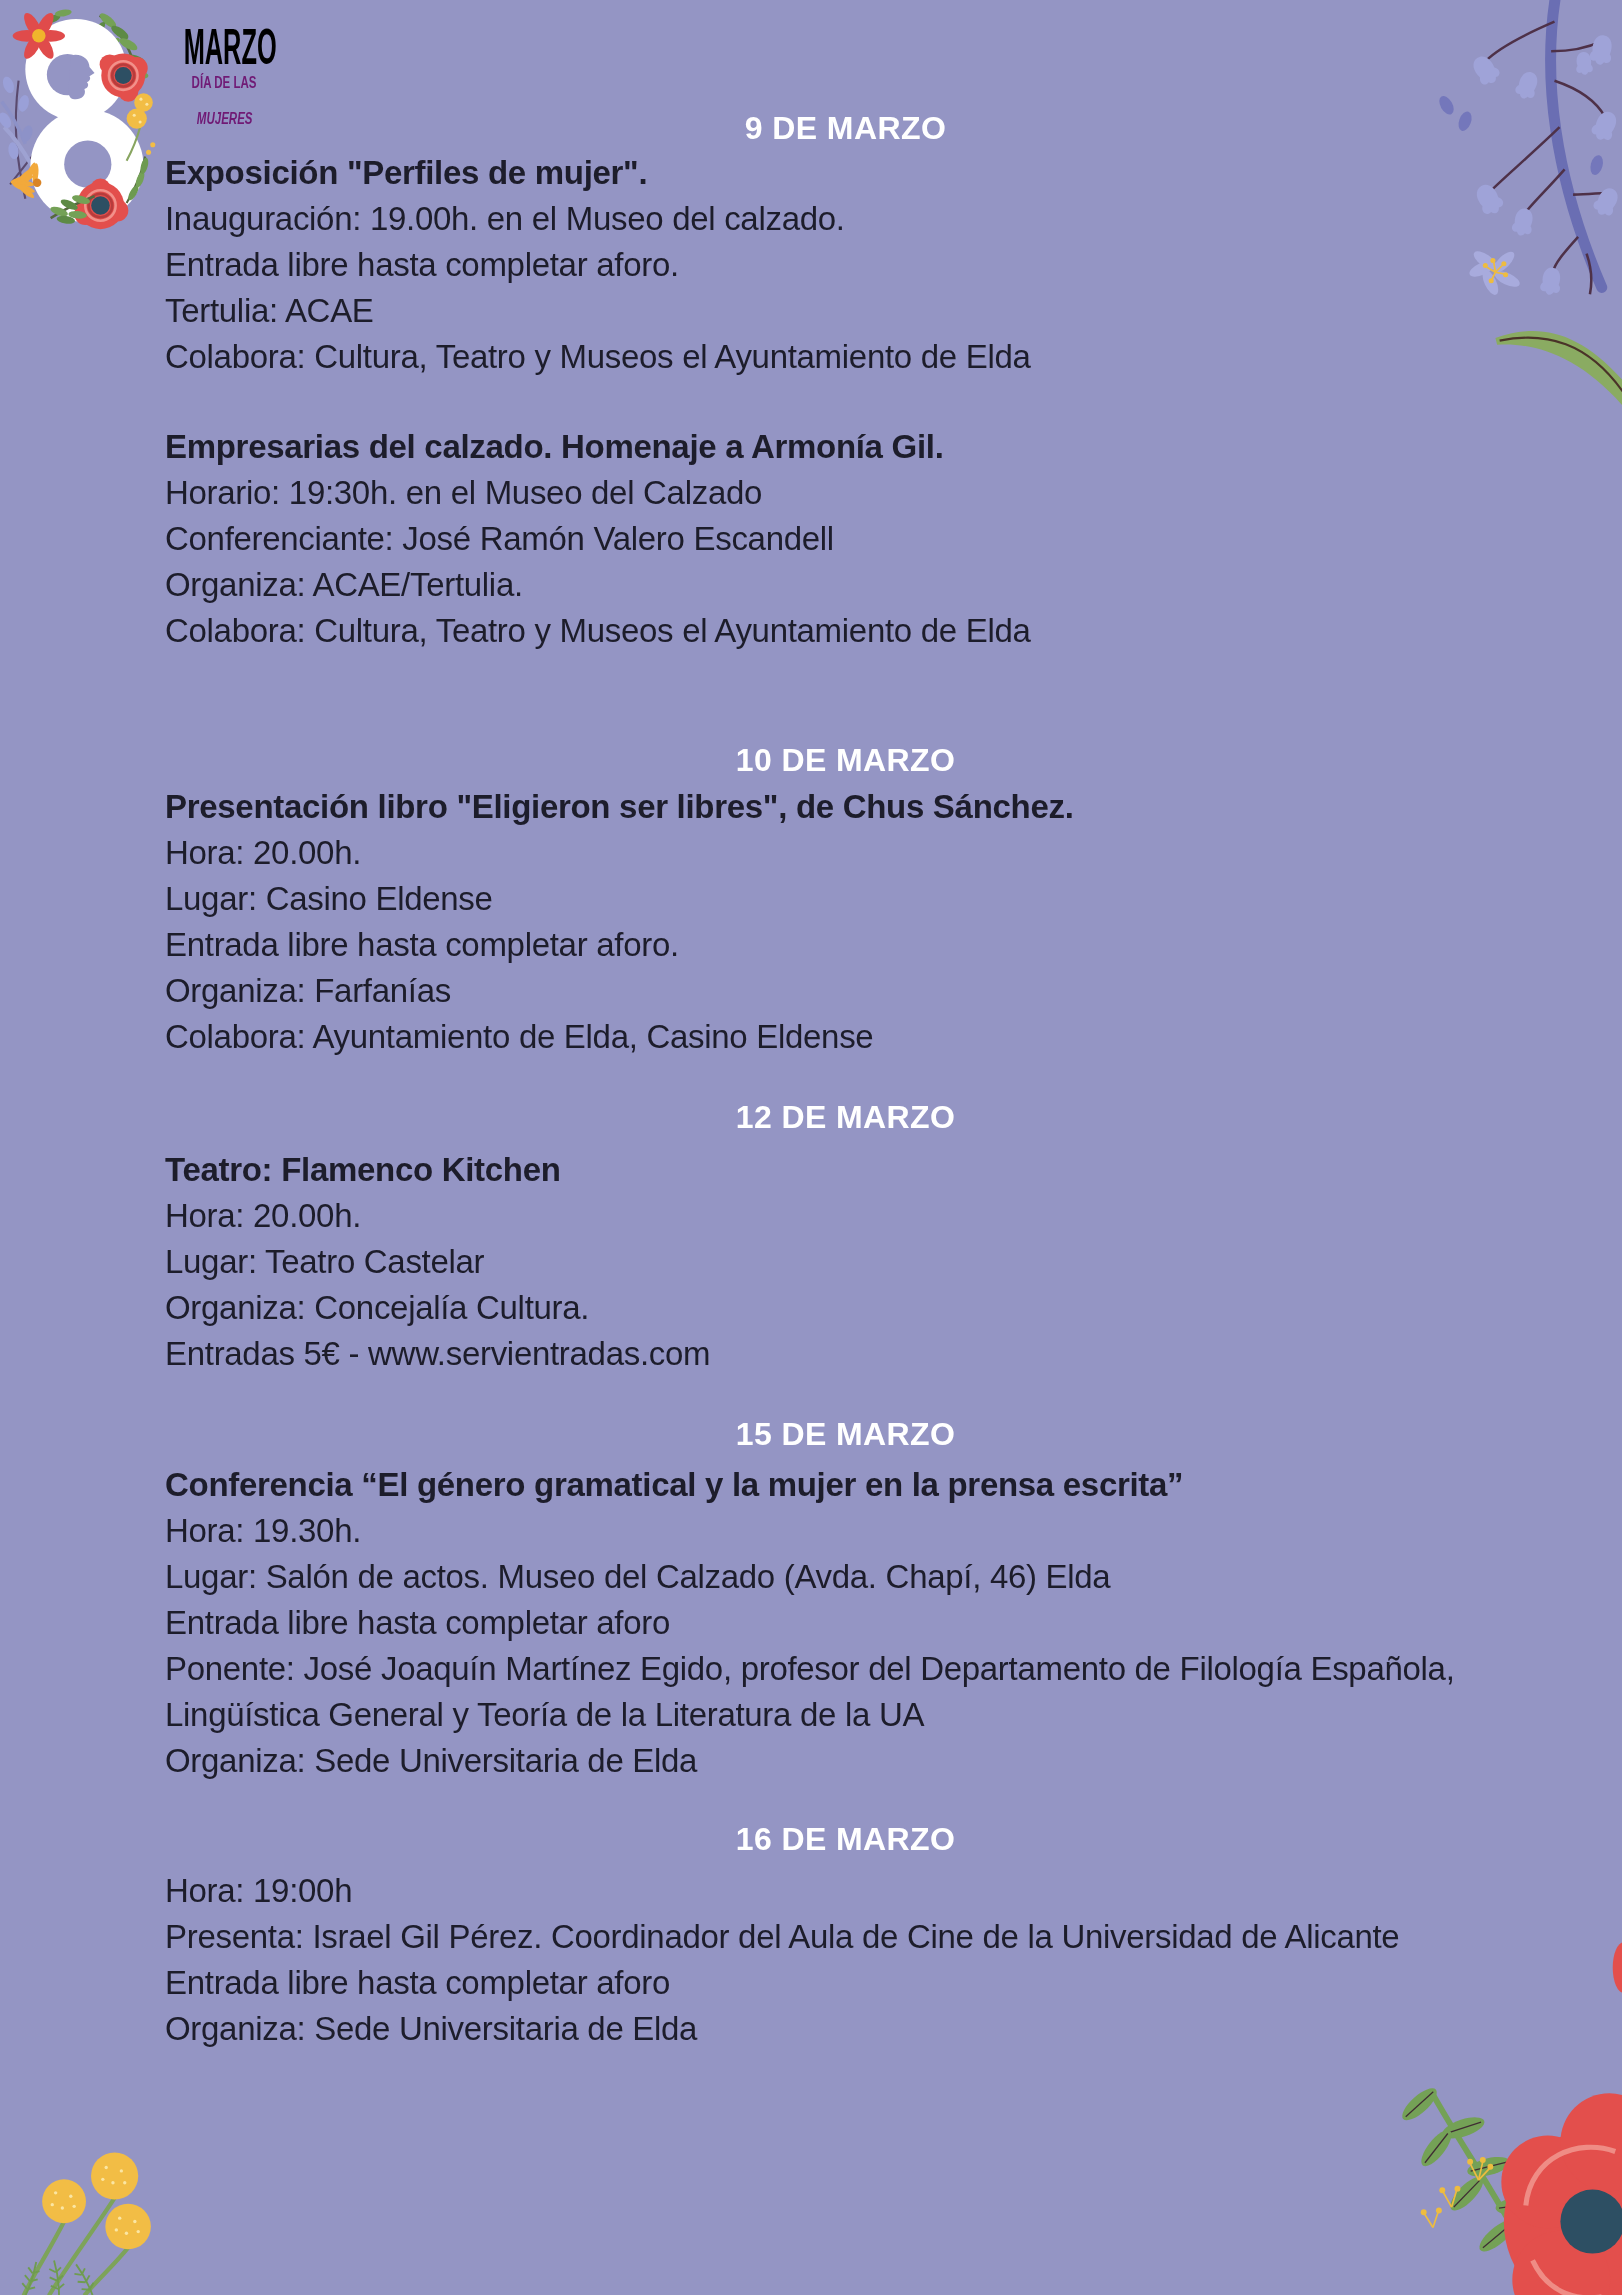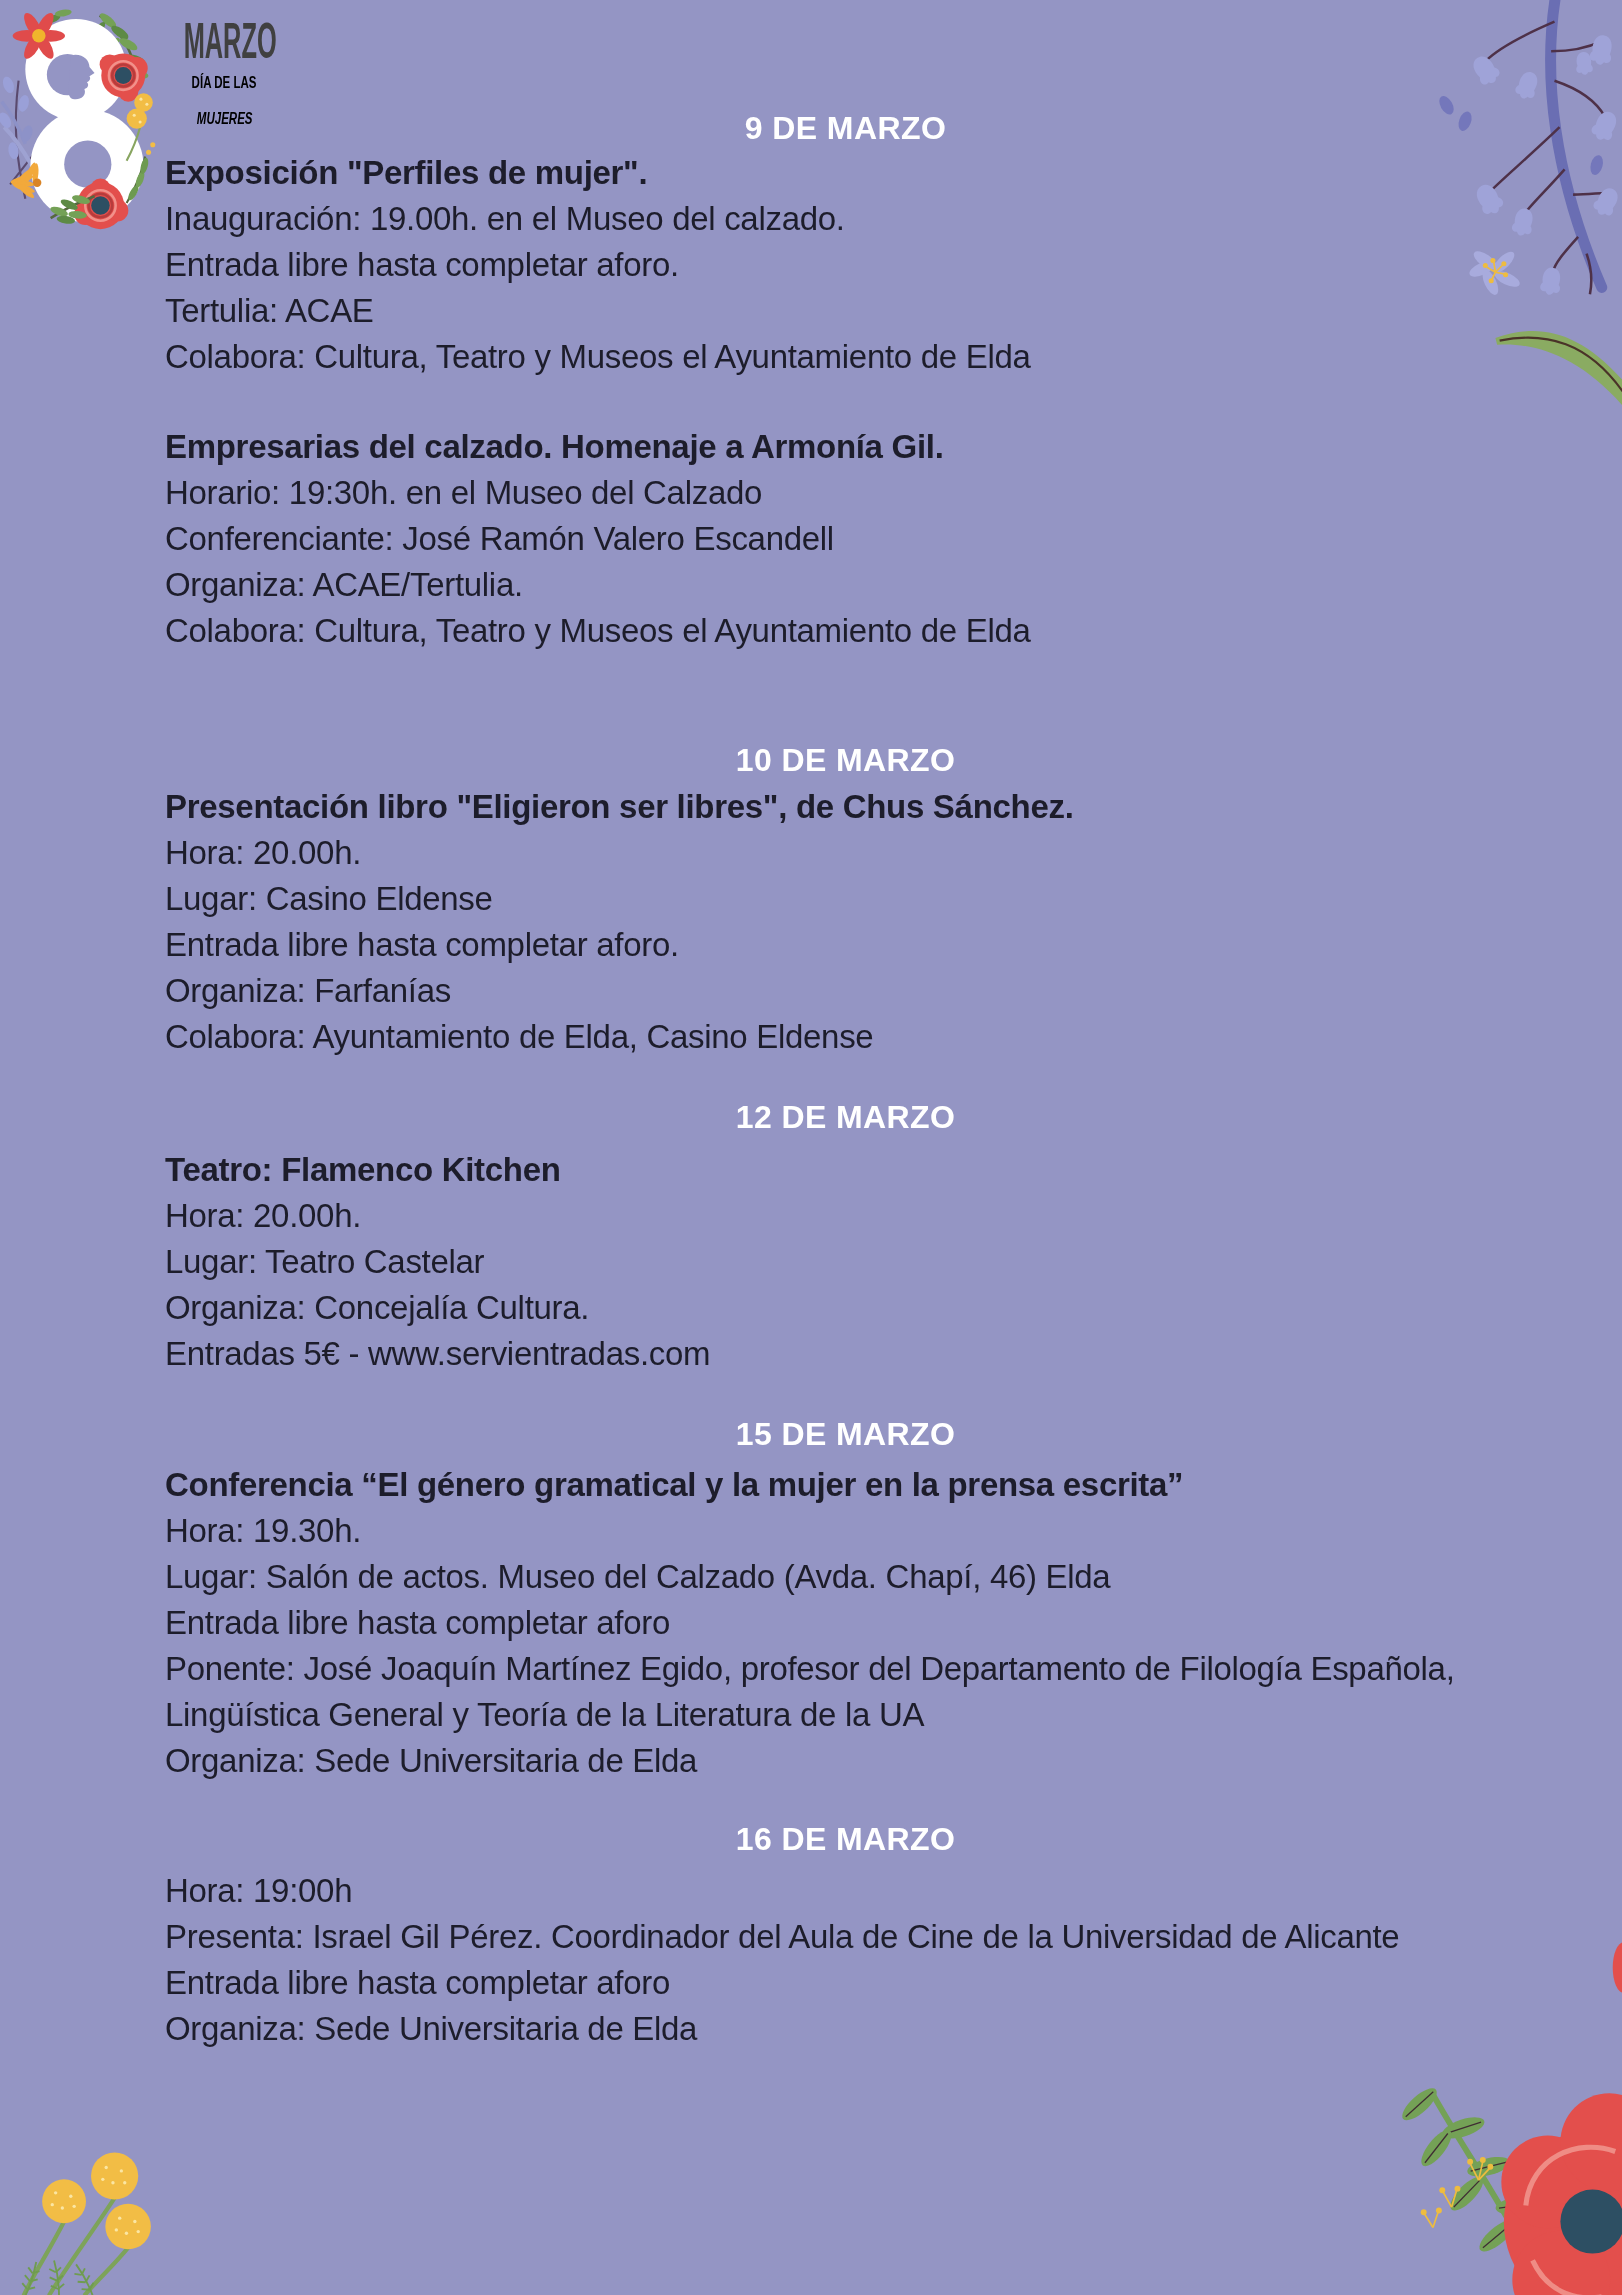--- a/index.html
+++ b/index.html
@@ -9,23 +9,23 @@
     background:#9495c4;
     font-family:"Liberation Sans","DejaVu Sans",sans-serif;
   }
   .decor{position:absolute;pointer-events:none;}
   #decor-top-left{left:0;top:0;}
   #decor-top-right{left:1352px;top:0;}
   #decor-bottom-left{left:0;top:2147px;}
   #decor-bottom-right{left:1352px;top:1927px;}
 
   .logo-text{position:absolute;left:144px;width:161px;text-align:center;}
-  #logo-month{top:16px;font-size:47px;font-weight:700;color:#404040;line-height:47px;}
+  #logo-month{top:22px;font-size:47px;font-weight:700;color:#000000;line-height:47px;}
   #logo-month span{display:inline-block;transform:scale(0.54,1.05);transform-origin:center top;white-space:nowrap;}
-  .logo-sub{font-size:16px;font-weight:700;color:#000000;line-height:18.6px;}
+  .logo-sub{font-size:16px;font-weight:700;color:#701a75;line-height:18.6px;}
   #logo-sub1{top:74px;}
   #logo-sub2{top:110px;font-style:italic;}
   .logo-sub span{display:inline-block;transform:scaleX(0.72);transform-origin:center top;white-space:nowrap;}
 
   .date-header{
     position:absolute;left:34px;width:1623px;text-align:center;
     color:#ffffff;font-size:32px;font-weight:700;line-height:37px;letter-spacing:0.4px;
     z-index:3;
   }
   .event{

